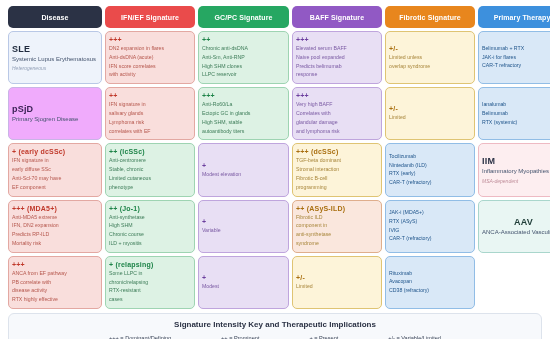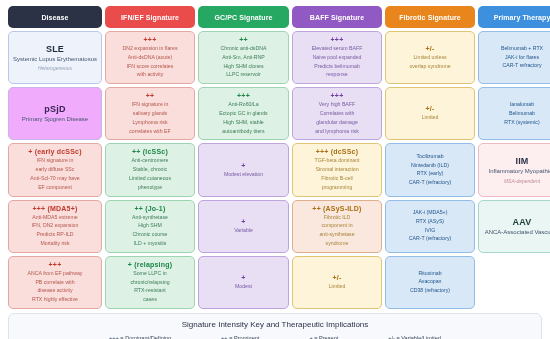--- a/index.html
+++ b/index.html
@@ -42,41 +42,41 @@
   .hdr-4 { background: #e8861d; }
   .hdr-5 { background: #3d90dd; }
 
   
   .cell {
     border-radius: 5px;
     border: 1px solid transparent;
     min-height: 46px;
     padding: 4px 3px;
     display: flex; flex-direction: column;
-    align-items: center; justify-content: center;
+    align-items: flex-start; justify-content: center;
     text-align: center;
     gap: 1px;
   }
 
   
   .c-dis        { background: #eef3fb; border-color: #b9c8e6; }
   .c-dis .name  { font-size: 9px; font-weight: bold; color: #1f2a3d; letter-spacing: .2px; }
   .c-dis .sub   { font-size: 6px; color: #44546e; line-height: 1.35; }
   .c-dis .note  { font-size: 5px; color: #93a1b8; font-style: italic; margin-top: 1px; }
   .c-dis-1 { background: #f0abfc; border-color: #c9b4e6; }
   .c-dis-1 .name { color: #3b2356; }
   .c-dis-2 { background: #fdf4e3; border-color: #e3c58a; }
   .c-dis-2 .name { color: #8a5a0e; }
   .c-dis-2 .sub  { color: #a07a2a; }
   .c-dis-2 .note { color: #c2a469; }
   .c-dis-3 { background: #fdeef0; border-color: #eebac3; }
   .c-dis-3 .name { color: #2b3245; }
   .c-dis-3 .note { color: #c08f9b; }
   .c-dis-4 { background: #e9f6f3; border-color: #a9d6cc; }
-  .c-dis-4 .name { color: #1f3d38; }
+  .c-dis-4 .name { color: #1f3d38; margin-left: 32px; }
 
   
   .c-ifn  { background: #f9dedc; border-color: #e3a8a2; }
   .c-ifn .score { color: #c0392b; }
   .c-ifn .line  { color: #b5564c; }
 
   .c-gc   { background: #ddf2e4; border-color: #9ed4b2; }
   .c-gc .score { color: #1e8449; }
   .c-gc .line  { color: #3d7c58; }
 
@@ -99,21 +99,21 @@
   .legend {
     margin-top: 4px;
     border: 1px solid #dde3ec;
     border-radius: 6px;
     background: #f7f9fc;
     padding: 6px 8px 5px 8px;
     flex: 1;
     display: flex; flex-direction: column; align-items: center;
   }
   .legend-title {
-    font-size: 8px; font-weight: normal; color: #2b3245;
+    font-size: 8px; font-weight: bold; color: #2b3245;
     margin-bottom: 6px; text-align: center;
   }
   .legend-keys {
     display: flex; justify-content: space-around;
     width: 74%; margin-bottom: 7px;
   }
   .legend-keys span { font-size: 5.6px; color: #3a4457; white-space: nowrap; }
 </style>
 </head>
 <body>

